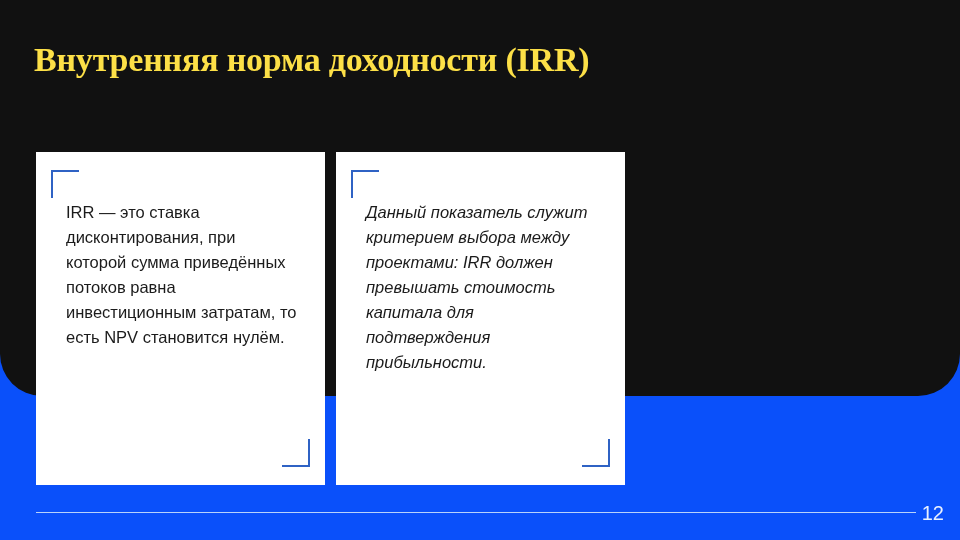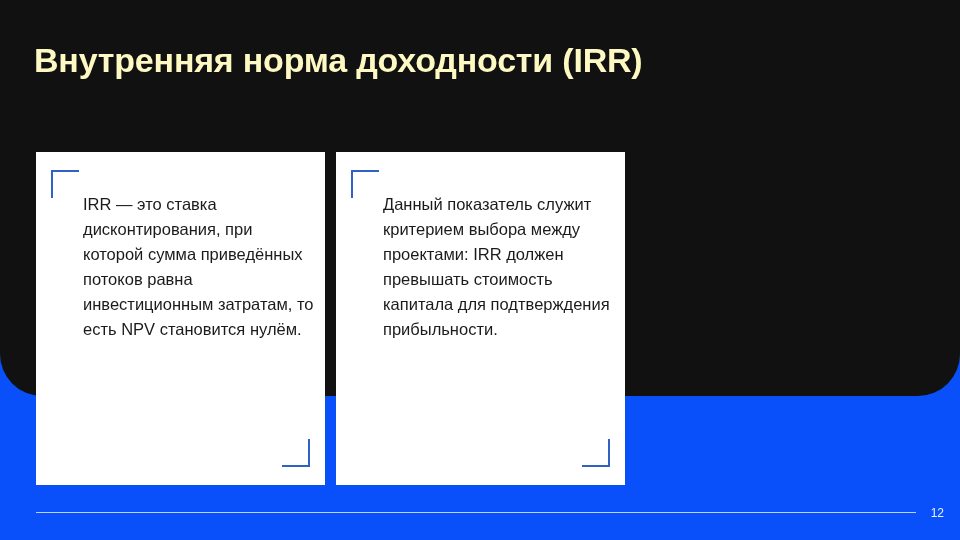--- a/index.html
+++ b/index.html
@@ -33,38 +33,39 @@
     height: 396px;
     background: #111111;
     border-radius: 0 0 42px 42px;
   }
 
   #slide-title {
     position: absolute;
     left: 34px;
     top: 39px;
     width: 880px;
-    color: #fef9c3;
+    color: #fde047;
     font-size: 34px;
     font-weight: bold;
     line-height: 42px;
     letter-spacing: -0.2px;
     white-space: nowrap;
+    font-family: Liberation Serif, serif;
   }
 
   
   .card {
     position: absolute;
     top: 152px;
     width: 289px;
     height: 333px;
     background: #ffffff;
   }
   #card-0 { left: 36px; }
-  #card-1 { left: 336px; }
+  #card-1 { left: 336px; font-style: italic; }
   #card-2 { left: 636px; }
 
   .corner {
     position: absolute;
     width: 28px;
     height: 28px;
     box-sizing: border-box;
   }
   .corner-tl {
     left: 15px;
@@ -75,45 +76,44 @@
   .corner-br {
     right: 15px;
     bottom: 18px;
     border-right: 2px solid #2f62c4;
     border-bottom: 2px solid #2f62c4;
   }
 
   .card-text {
     position: absolute;
     left: 30px;
-    top: 40px;
+    top: 48px;
     width: 232px;
     color: #1b1b1b;
     font-size: 16.5px;
     line-height: 25px;
-    margin-left: 17px;
   }
 
   
   #footer-rule {
     position: absolute;
     left: 36px;
     top: 512px;
     width: 880px;
     height: 1px;
     background: #b9d3fb;
   }
   #page-number {
     position: absolute;
     right: 16px;
     top: 504px;
     width: 30px;
     text-align: right;
     color: #e8f0ff;
-    font-size: 12px;
+    font-size: 20px;
     line-height: 18px;
   }
 </style>
 </head>
 <body>
 
 <div id="slide">
 
   <div id="dark-panel"></div>
 

